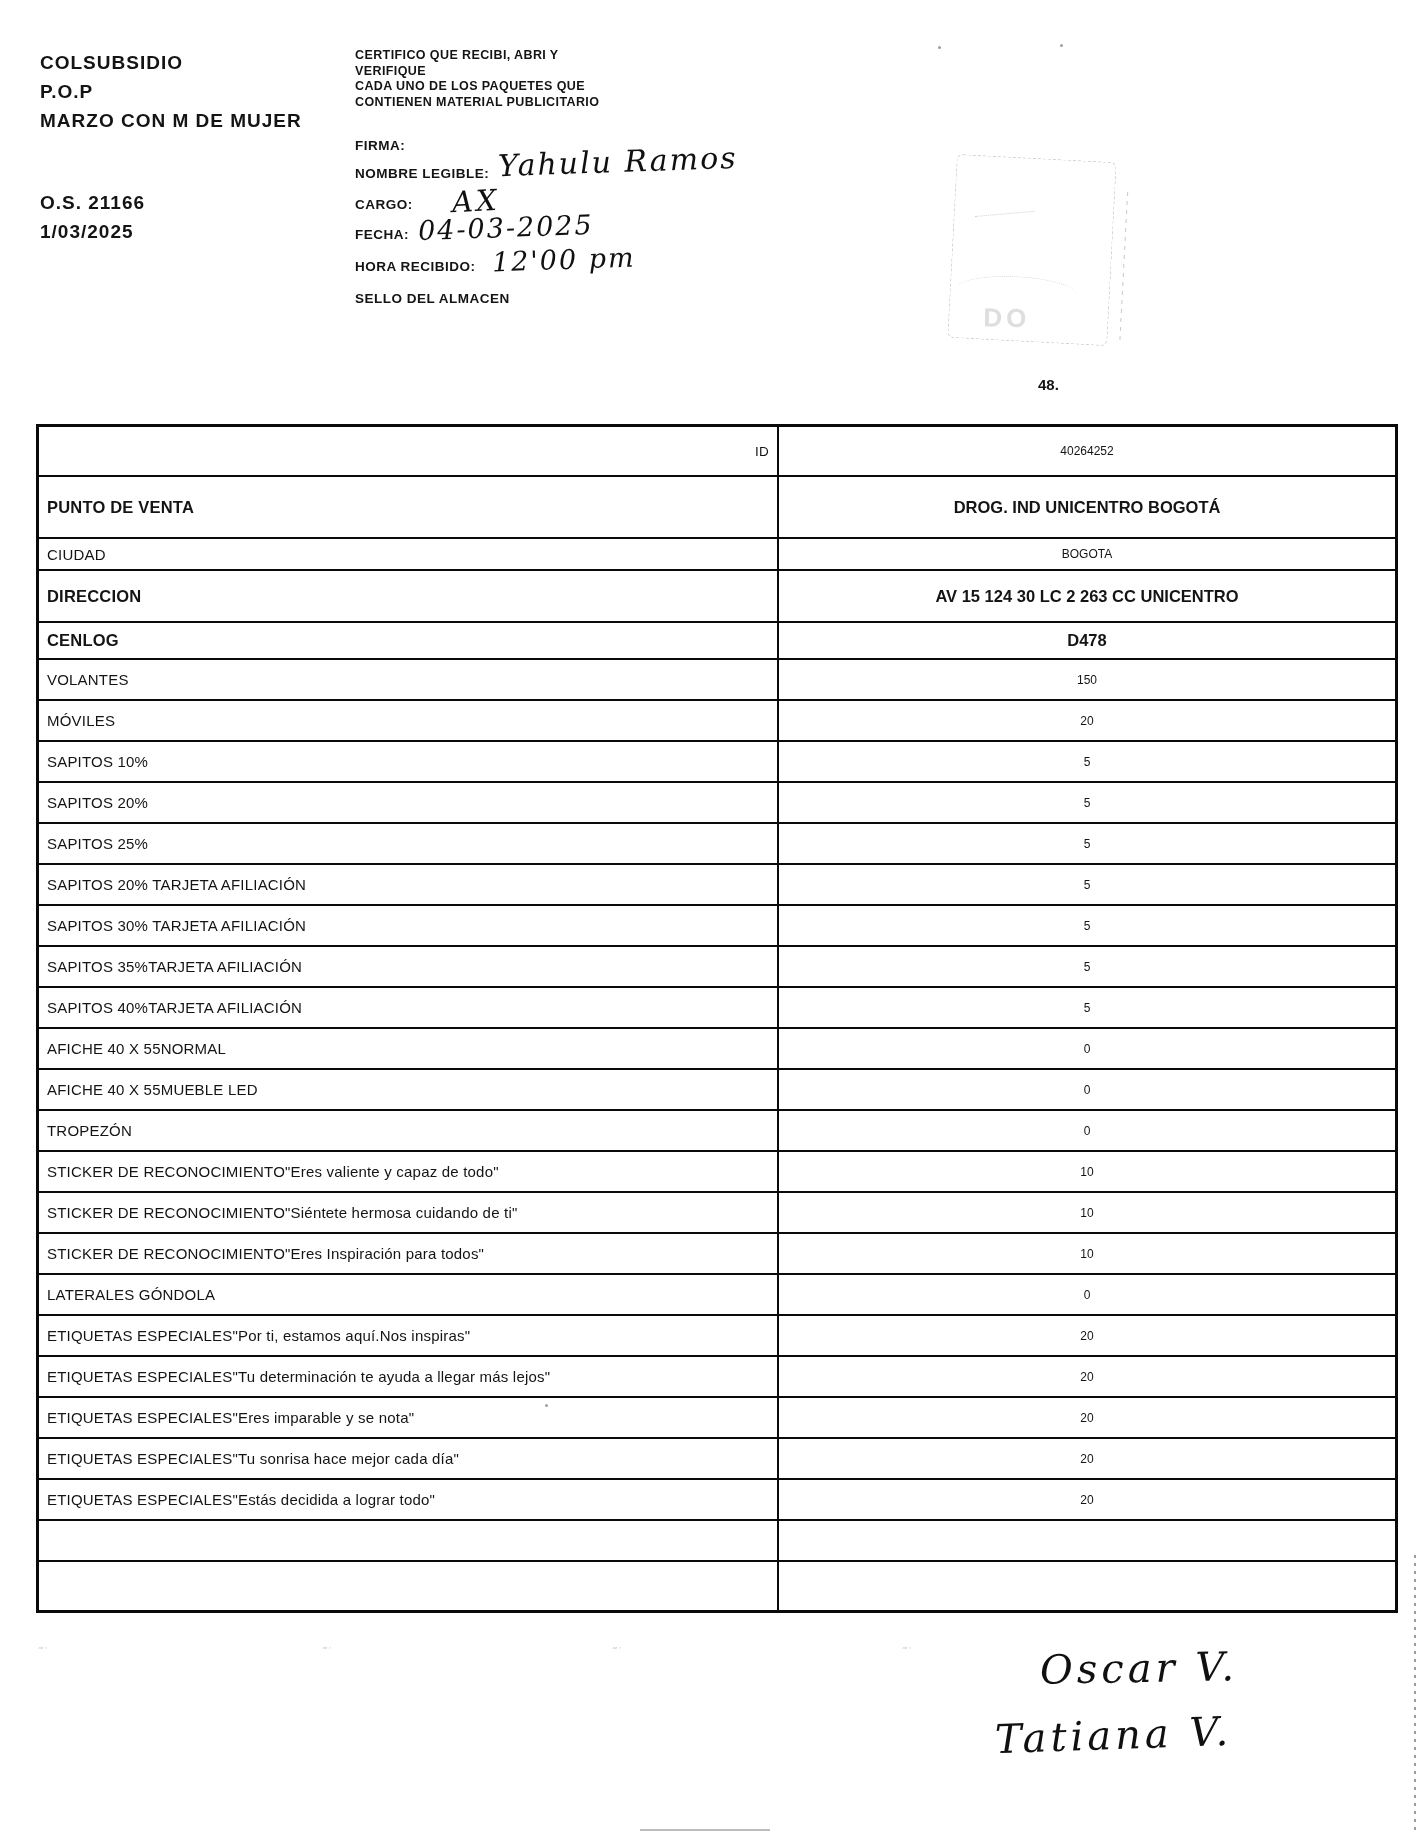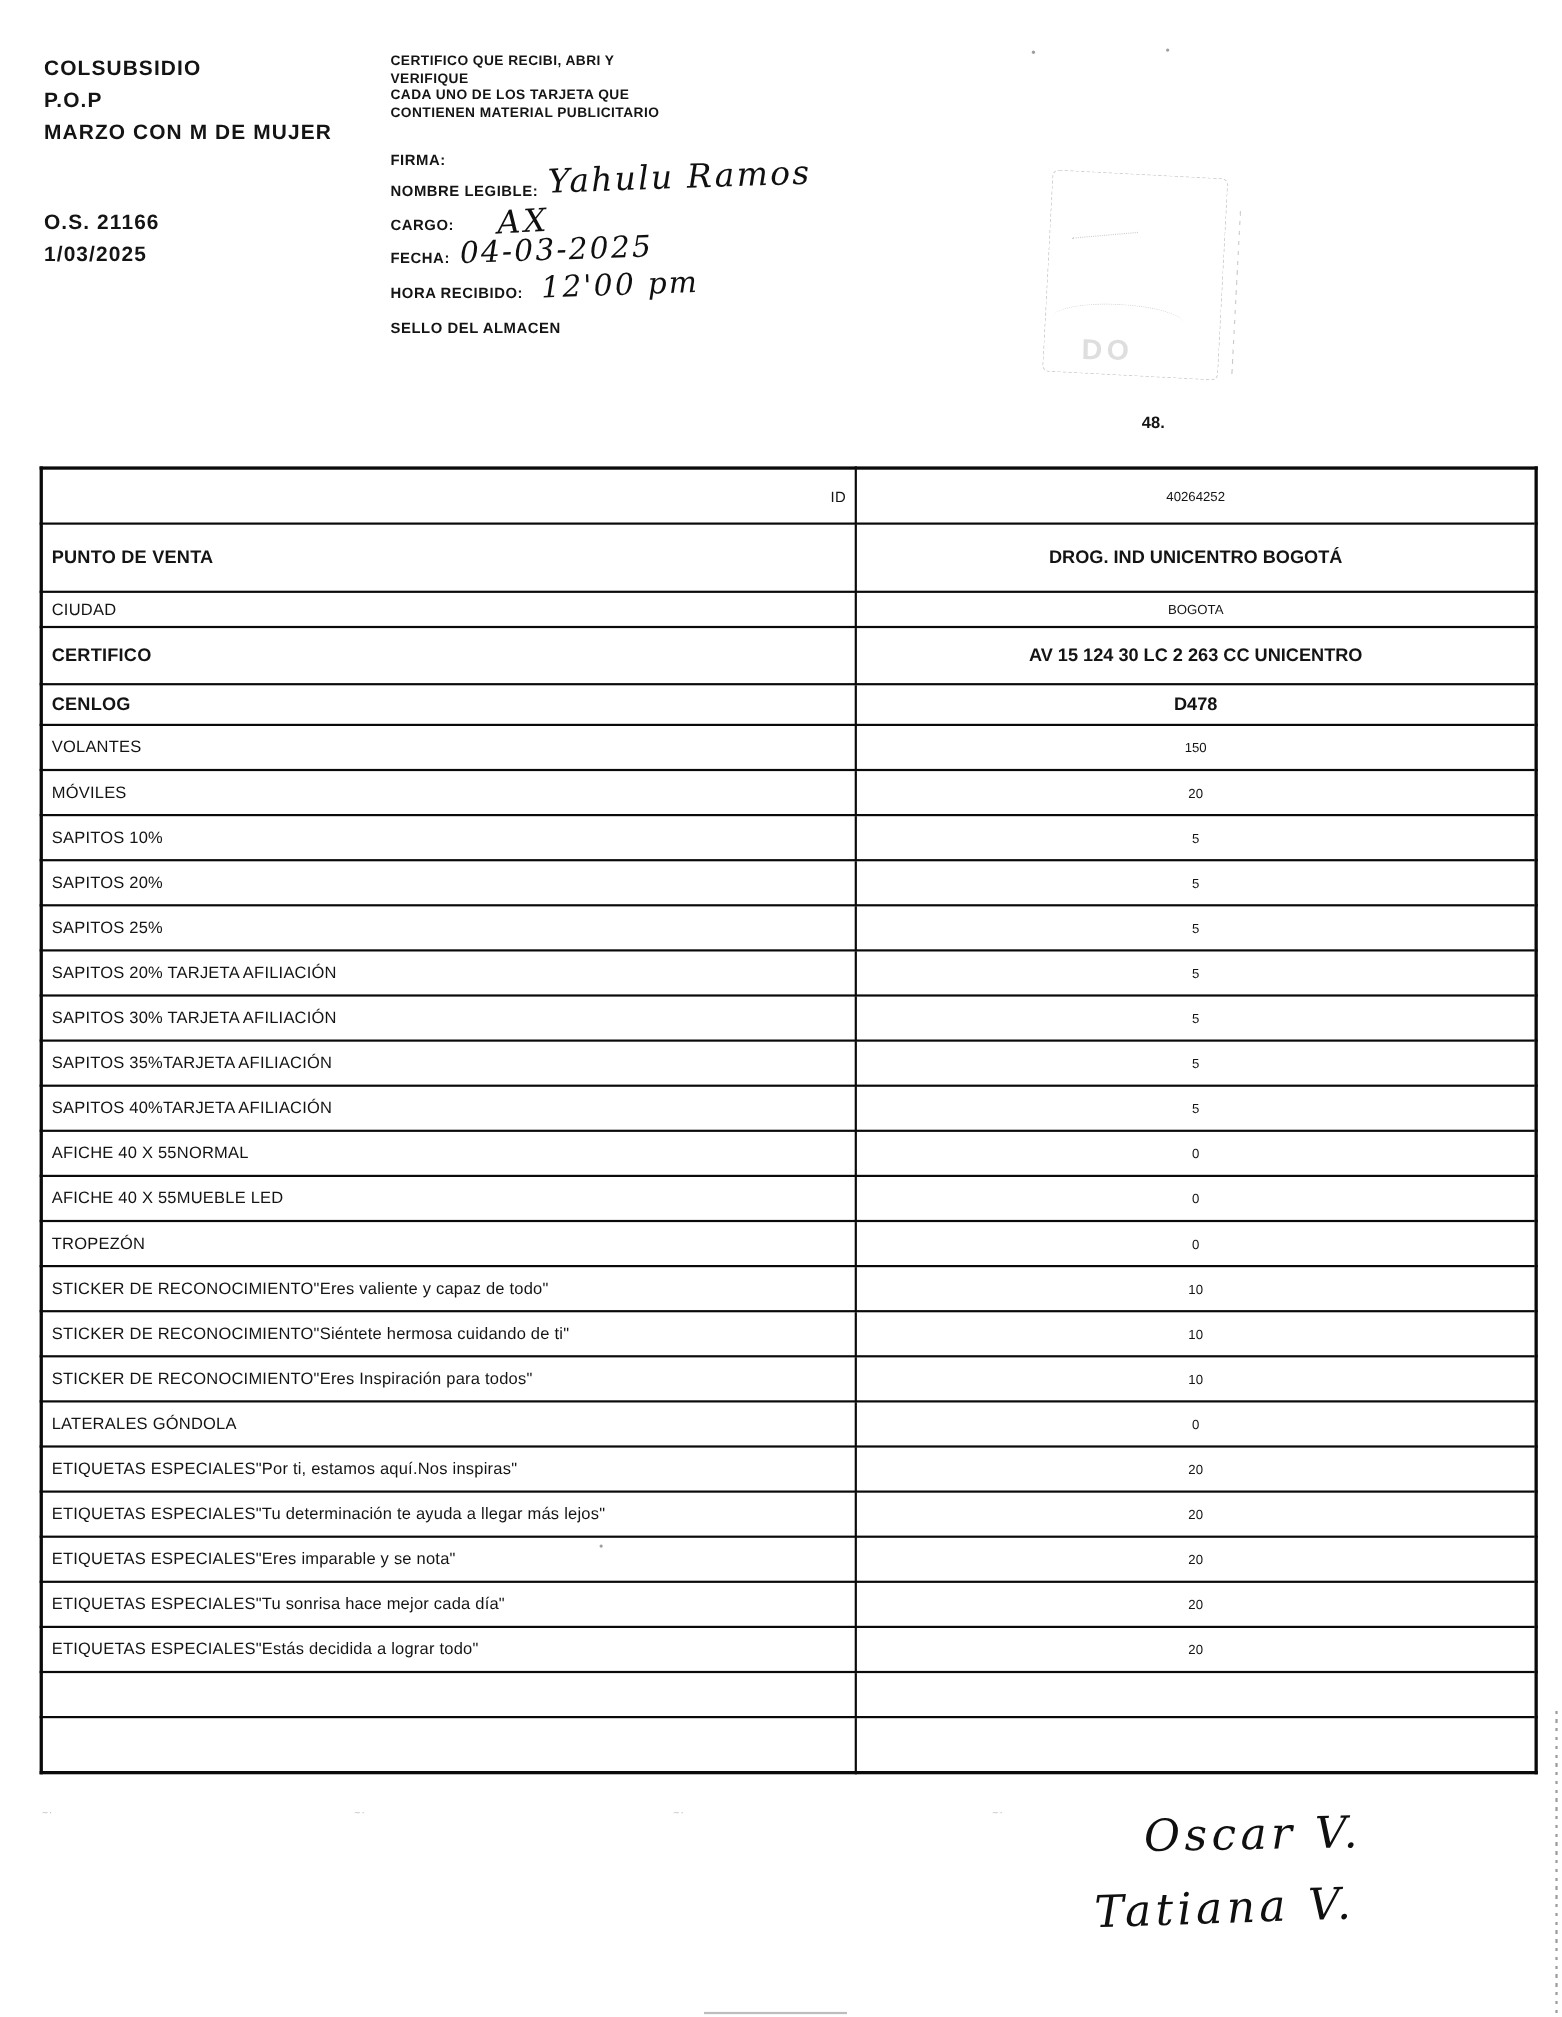--- a/index.html
+++ b/index.html
@@ -67,21 +67,21 @@
     <div>P.O.P</div>
     <div>MARZO CON M DE MUJER</div>
     <div class="gap"></div>
     <div>O.S. 21166</div>
     <div>1/03/2025</div>
   </div>
 
   <div class="cert">
     <div>CERTIFICO QUE RECIBI, ABRI Y</div>
     <div>VERIFIQUE</div>
-    <div>CADA  UNO DE LOS TARJETA QUE</div>
+    <div>CADA  UNO DE LOS PAQUETES QUE</div>
     <div>CONTIENEN MATERIAL PUBLICITARIO</div>
   </div>
 
   <div class="fld" style="top:138px">FIRMA:</div>
   <div class="fld" style="top:166px">NOMBRE LEGIBLE:</div>
   <div class="fld" style="top:197px">CARGO:</div>
   <div class="fld" style="top:227px">FECHA:</div>
   <div class="fld" style="top:259px">HORA RECIBIDO:</div>
   <div class="fld" style="top:291px">SELLO DEL ALMACEN</div>
 
@@ -110,21 +110,21 @@
       <td class="lbl">PUNTO DE VENTA</td>
       <td class="val">DROG. IND UNICENTRO BOGOTÁ</td>
     </tr>
 
     <tr>
       <td class="lbl">CIUDAD</td>
       <td class="val">BOGOTA</td>
     </tr>
 
     <tr class="bold">
-      <td class="lbl">CERTIFICO</td>
+      <td class="lbl">DIRECCION</td>
       <td class="val">AV 15 124 30 LC 2 263 CC UNICENTRO</td>
     </tr>
 
     <tr class="bold">
       <td class="lbl">CENLOG</td>
       <td class="val">D478</td>
     </tr>
 
     <tr>
       <td class="lbl">VOLANTES</td>

